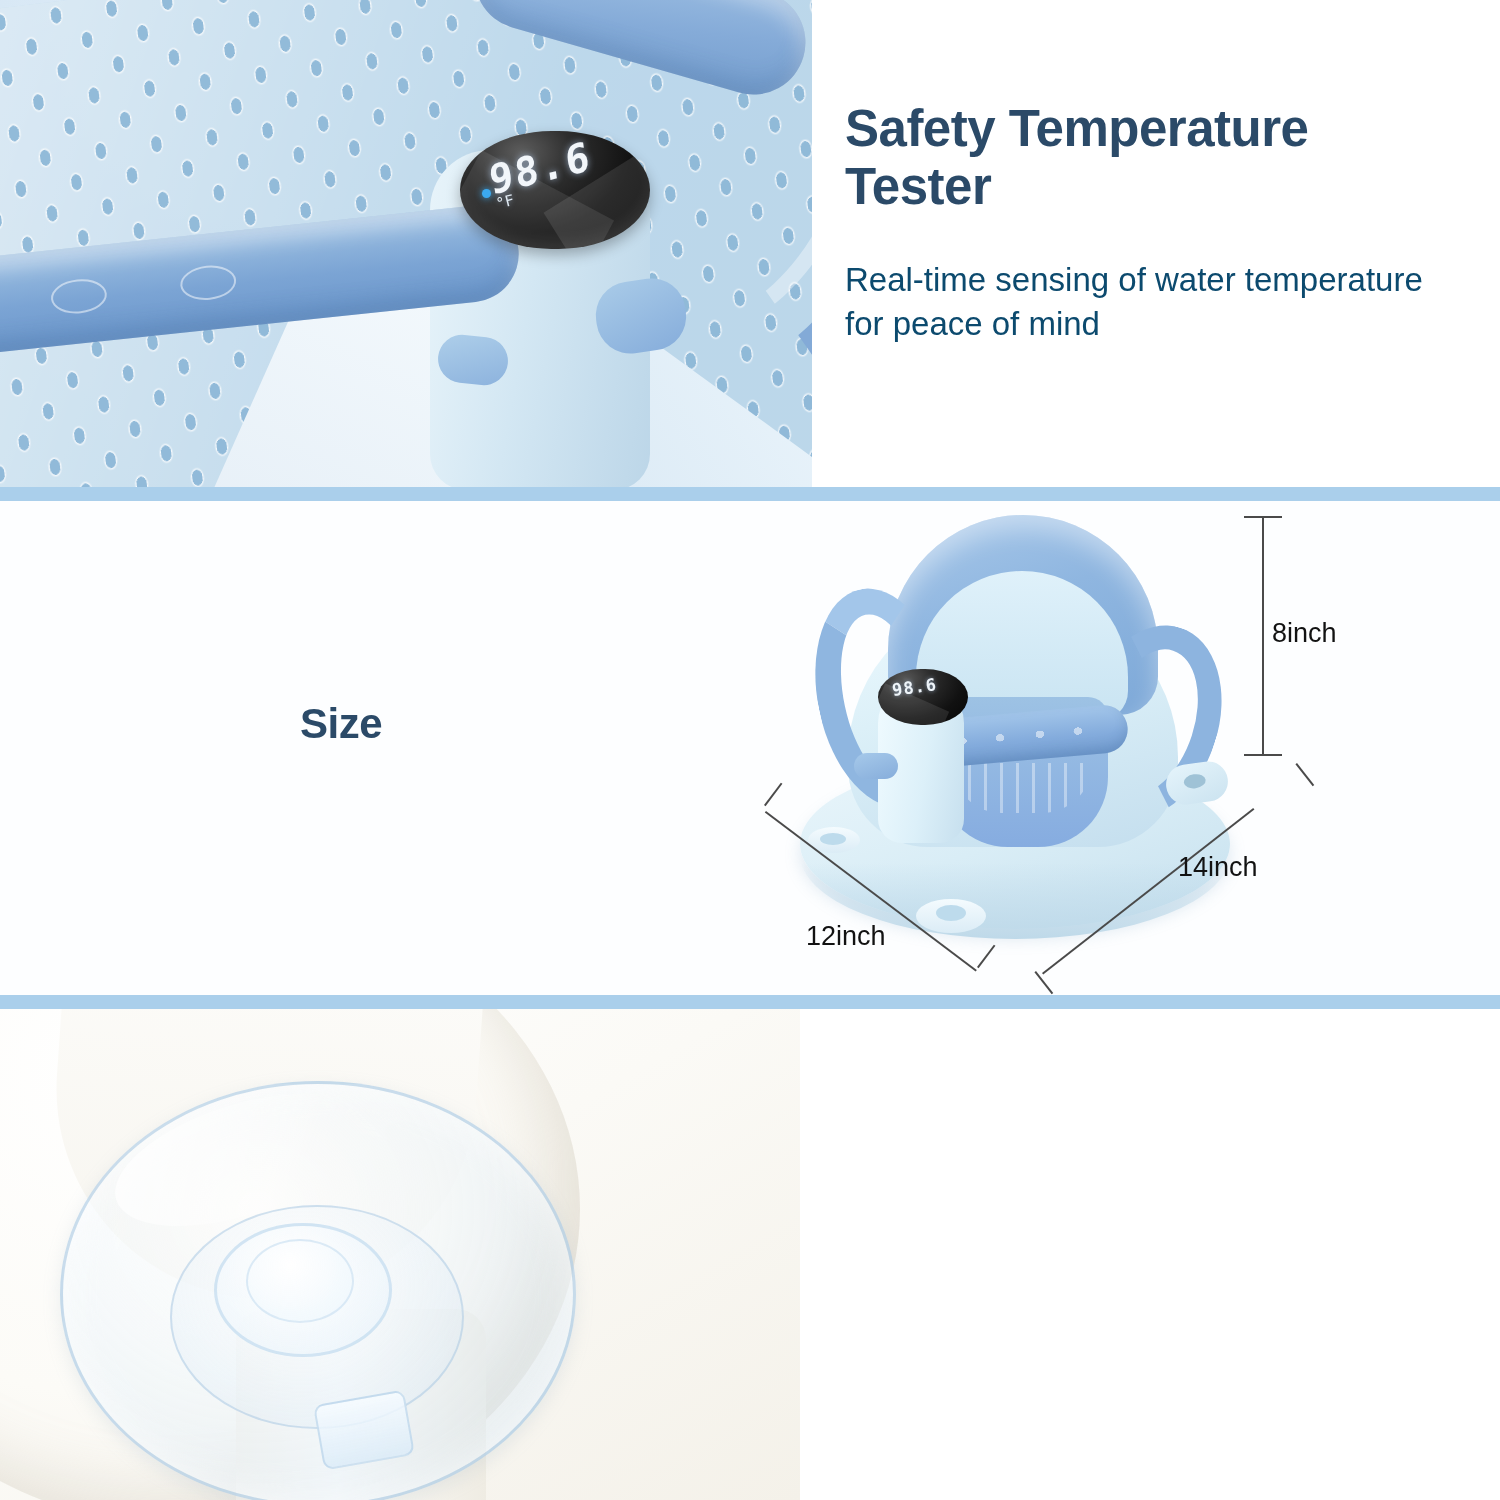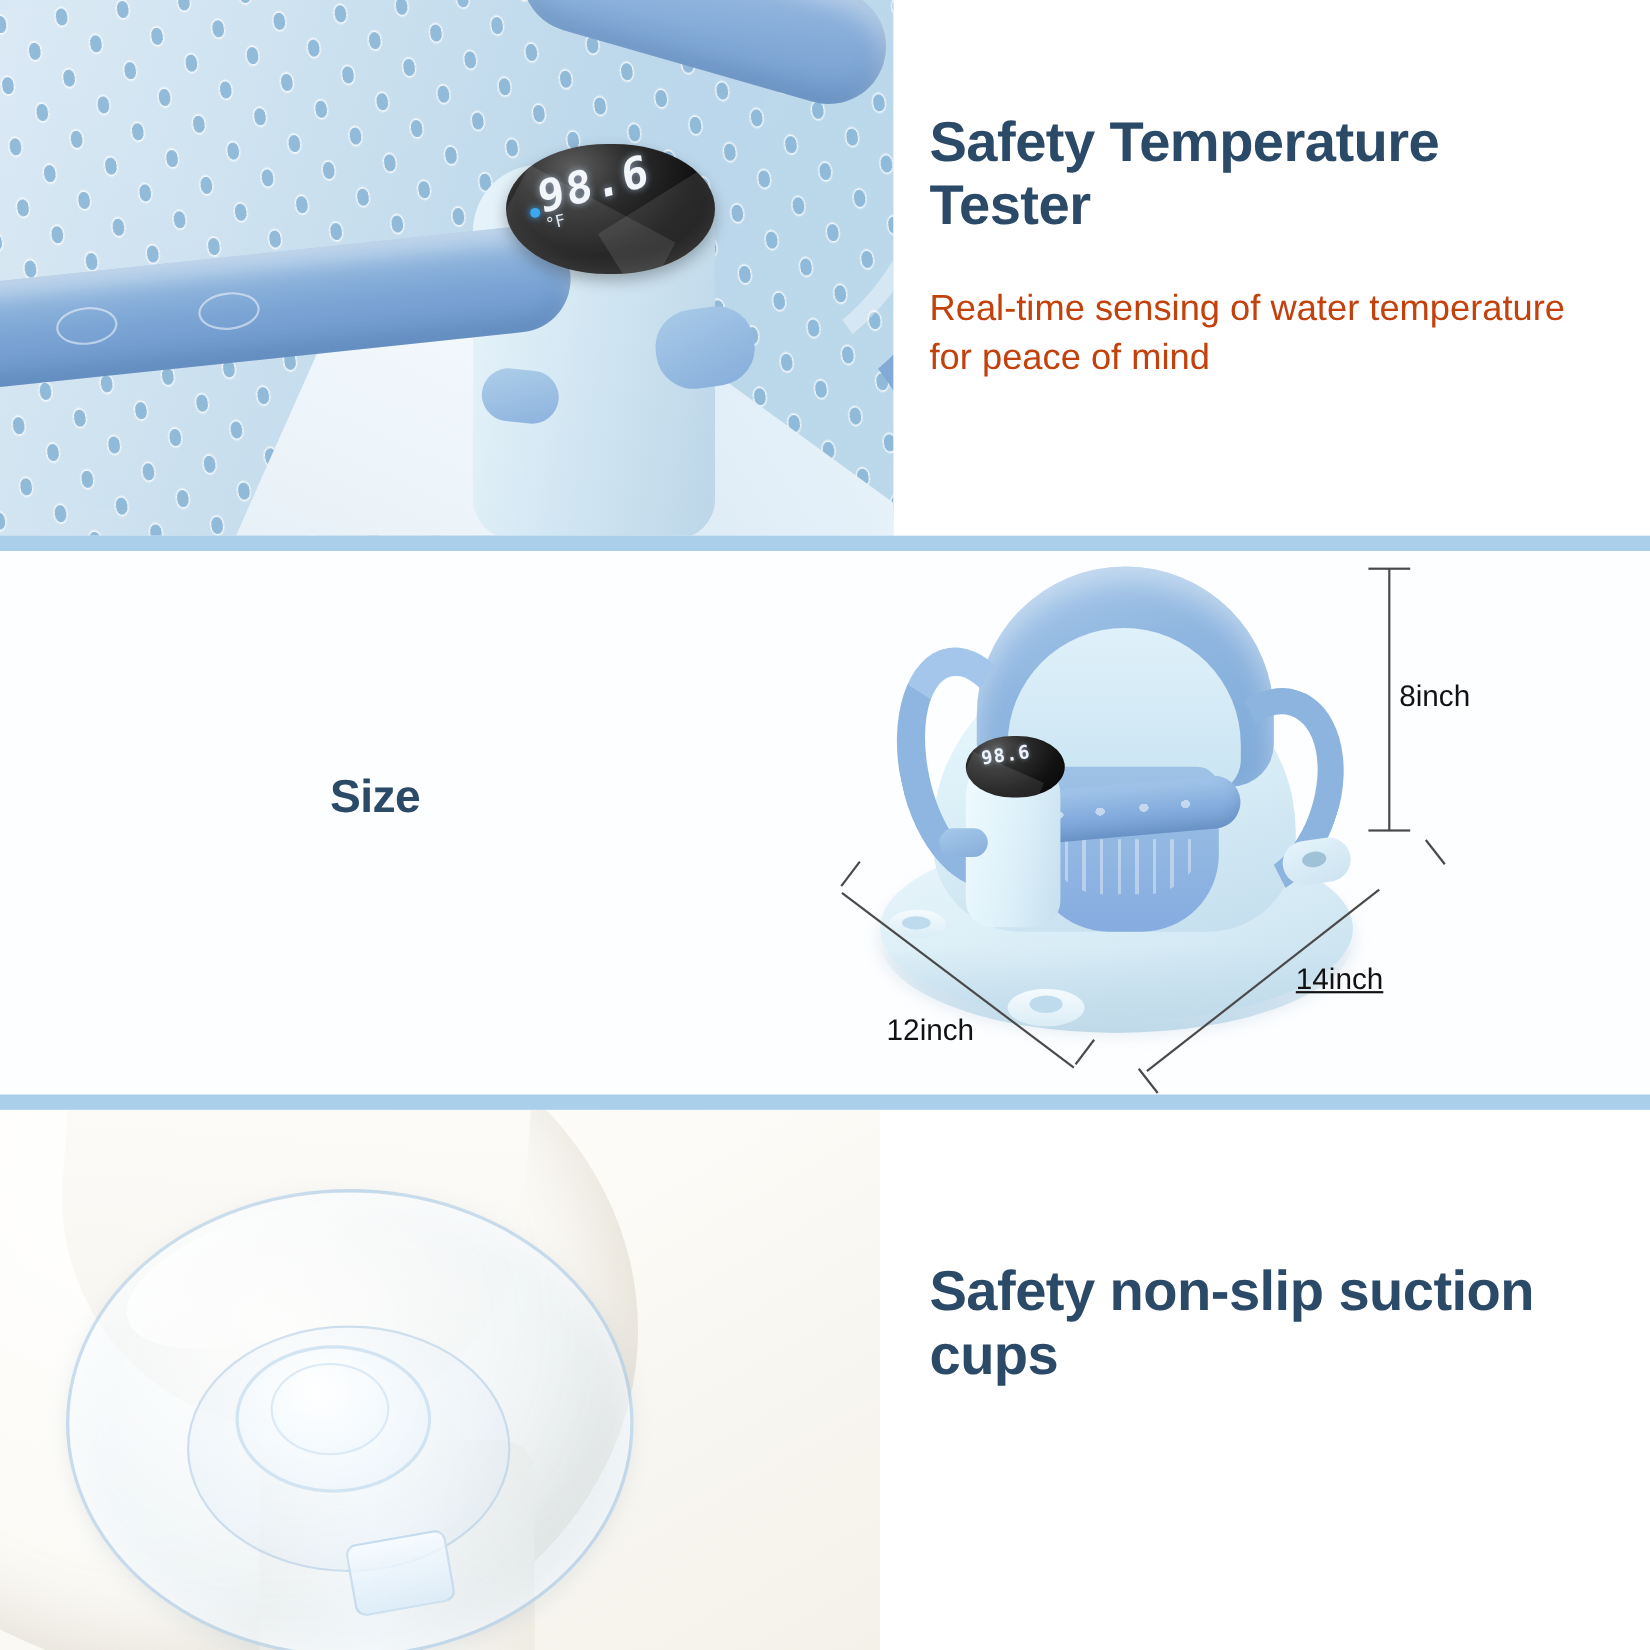--- a/index.html
+++ b/index.html
@@ -39,21 +39,21 @@
     position: absolute;
   }
   .headline {
     color: #2b4a68;
     font-weight: bold;
     letter-spacing: -0.5px;
     line-height: 1.14;
     margin: 0;
   }
   .subcopy {
-    color: #c2410c;
+    color: #0c4a6e;
     line-height: 1.32;
     margin: 0;
     font-weight: 400;
   }
 
   
   #panel-temp { top: 0; height: 487px; }
 
   #photo-temp {
     left: 0; top: 0; width: 812px; height: 487px;
@@ -535,21 +535,21 @@
     <div class="dim-line" style="left:766px; top:310px; width:264px; height:2px; transform: rotate(37deg); transform-origin: 0 0;"></div>
     <div class="dim-line" style="left:764px; top:304px; width:28px; height:2px; transform: rotate(-53deg); transform-origin: 0 0;"></div>
     <div class="dim-line" style="left:977px; top:466px; width:28px; height:2px; transform: rotate(-53deg); transform-origin: 0 0;"></div>
     <div class="dim-label" style="left:806px; top:420px;">12inch</div>
   </div>
 
   <div>
     <div class="dim-line" style="left:1042px; top:472px; width:268px; height:2px; transform: rotate(-38deg); transform-origin: 0 0;"></div>
     <div class="dim-line" style="left:1036px; top:470px; width:28px; height:2px; transform: rotate(52deg); transform-origin: 0 0;"></div>
     <div class="dim-line" style="left:1297px; top:262px; width:28px; height:2px; transform: rotate(52deg); transform-origin: 0 0;"></div>
-    <div class="dim-label" style="left:1178px; top:374px;text-decoration:underline;">14inch</div>
+    <div class="dim-label" style="left:1178px; top:351px;">14inch</div>
   </div>
 
   <div class="copy" id="copy-size" style="left:300px; top:199px;">
     <h2 class="headline">Size</h2>
   </div>
 </section>
 
 <div class="divider" id="divider-2"></div>
 
 <section class="panel" id="panel-suction">
@@ -560,15 +560,14 @@
     <div class="tub-stem"></div>
     <div class="suction-cup"></div>
     <div class="suction-ring-1"></div>
     <div class="suction-ring-2"></div>
     <div class="suction-ring-3"></div>
     <div class="suction-tab"></div>
     <div class="suction-highlight"></div>
   </div>
 
   <div class="copy" id="copy-suction" style="left:845px; top:136px;">
-    <h2 class="headline">Safety non-slip suction cups</h2>
   </div>
 </section>
 
 </body></html>

